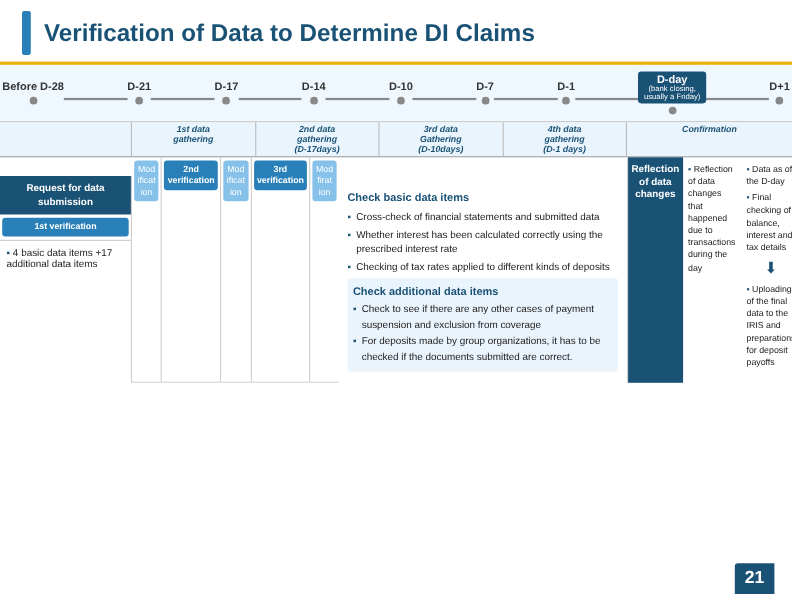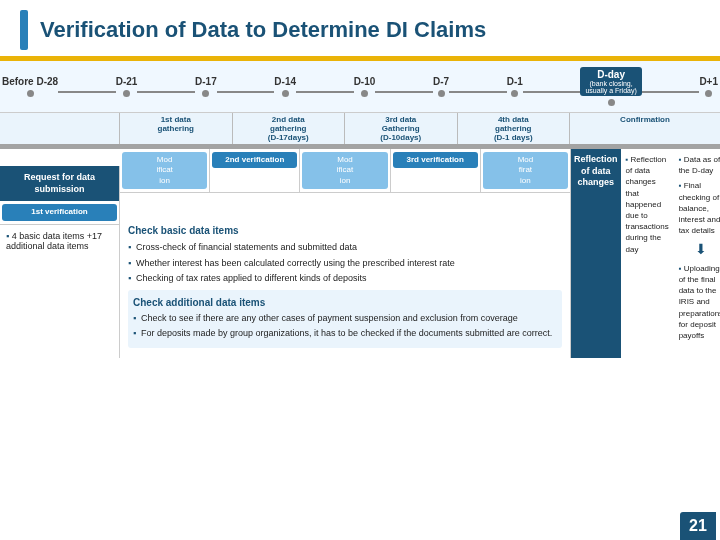--- a/index.html
+++ b/index.html
@@ -18,21 +18,21 @@
       background: #fff;
       position: relative;
     }
 
     
     .header {
       background: #fff;
       padding: 10px 20px 6px 20px;
       display: flex;
       align-items: center;
-      border-bottom: 5px solid #eab308;
+      border-bottom: 3px solid #eab308;
     }
     .header-blue-bar {
       width: 8px;
       height: 40px;
       background: #2980b9;
       margin-right: 12px;
       border-radius: 2px;
     }
     .header-title {
       font-size: 22px;
@@ -106,21 +106,20 @@
       padding: 5px;
       font-size: 8px;
       color: #222;
       line-height: 1.4;
     }
 
     
     .center-body {
       flex: 1;
       display: flex;
-      flex-direction: column;
       overflow: hidden;
     }
 
     .process-steps-container {
       display: flex;
       border-bottom: 1px solid #ccc;
     }
     .ps-cell {
       flex: 1;
       border-right: 1px solid #ccc;
@@ -190,21 +189,21 @@
       line-height: 1.5;
     }
     .create-data b {
       color: #1a5276;
     }
 
     
     .footer {
       position: absolute;
       bottom: 0;
-      right: 4px;
+      right: 16px;
       background: #1a5276;
       color: #fff;
       width: 36px;
       height: 28px;
       display: flex;
       align-items: center;
       justify-content: center;
       font-size: 16px;
       font-weight: bold;
       border-radius: 3px 0 0 0;
@@ -246,22 +245,23 @@
     }
 
     .body-layout {
       display: flex;
       flex: 1;
     }
 
     
     .data-gathering-labels {
       display: flex;
-      border-bottom: 5px solid #a3a3a3;
+      border-bottom: 1px solid #a3a3a3;
       background: #eaf4fc;
+      font-style: italic;
     }
     .dg-spacer {
       width: 120px;
       border-right: 1px solid #bbb;
     }
     .dg-label {
       flex: 1;
       text-align: center;
       font-size: 8px;
       font-weight: bold;

